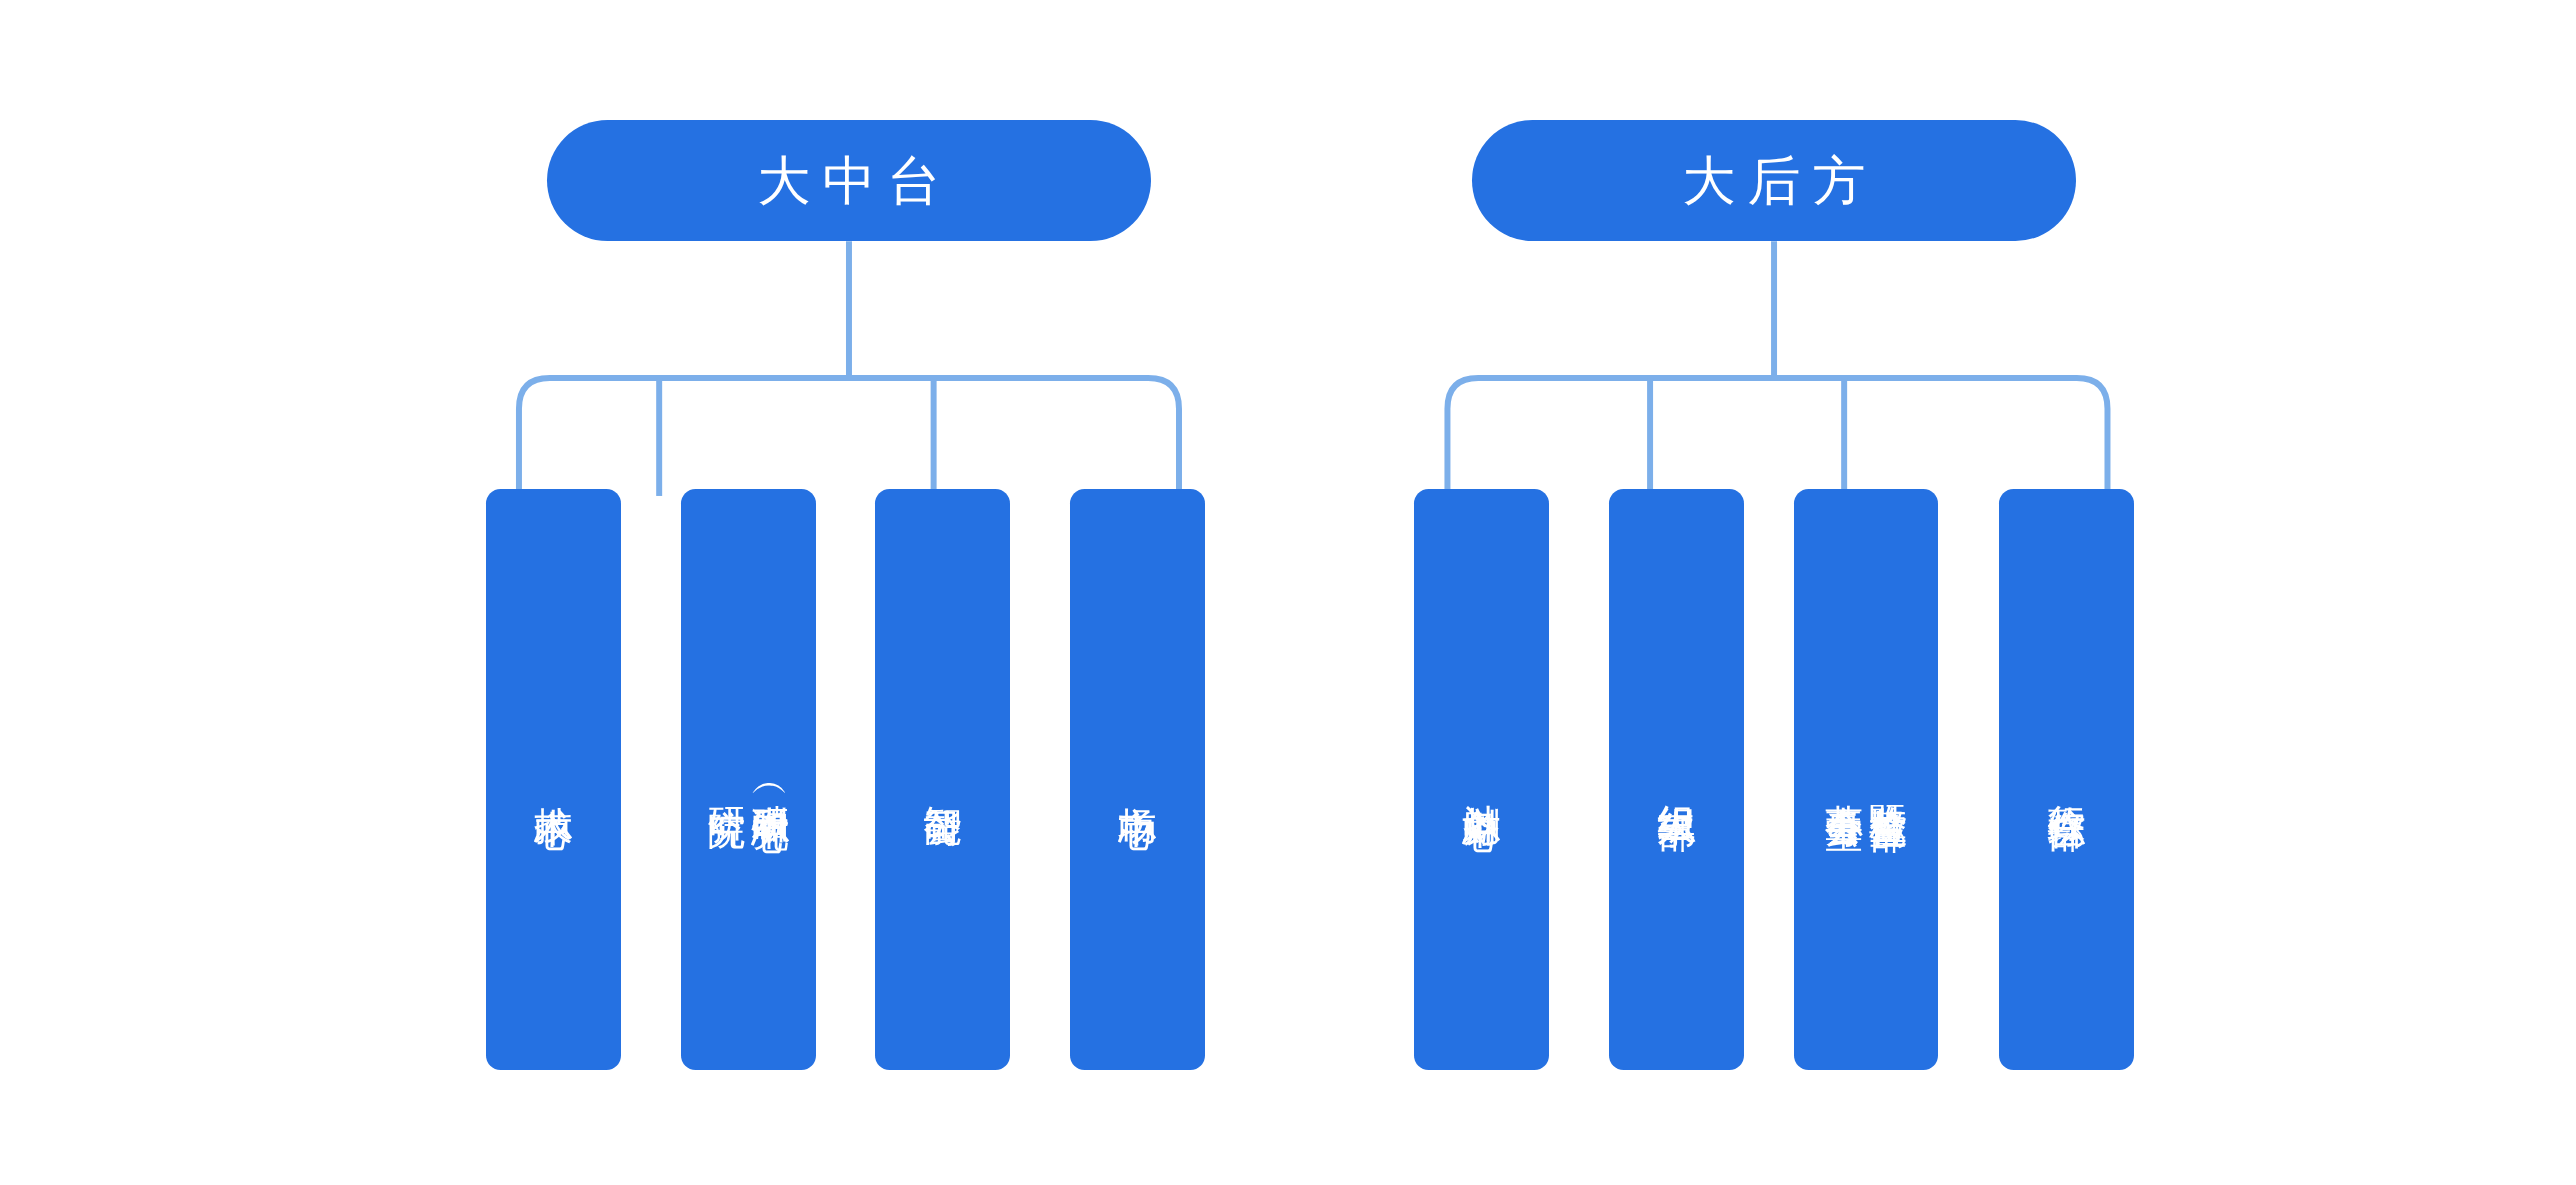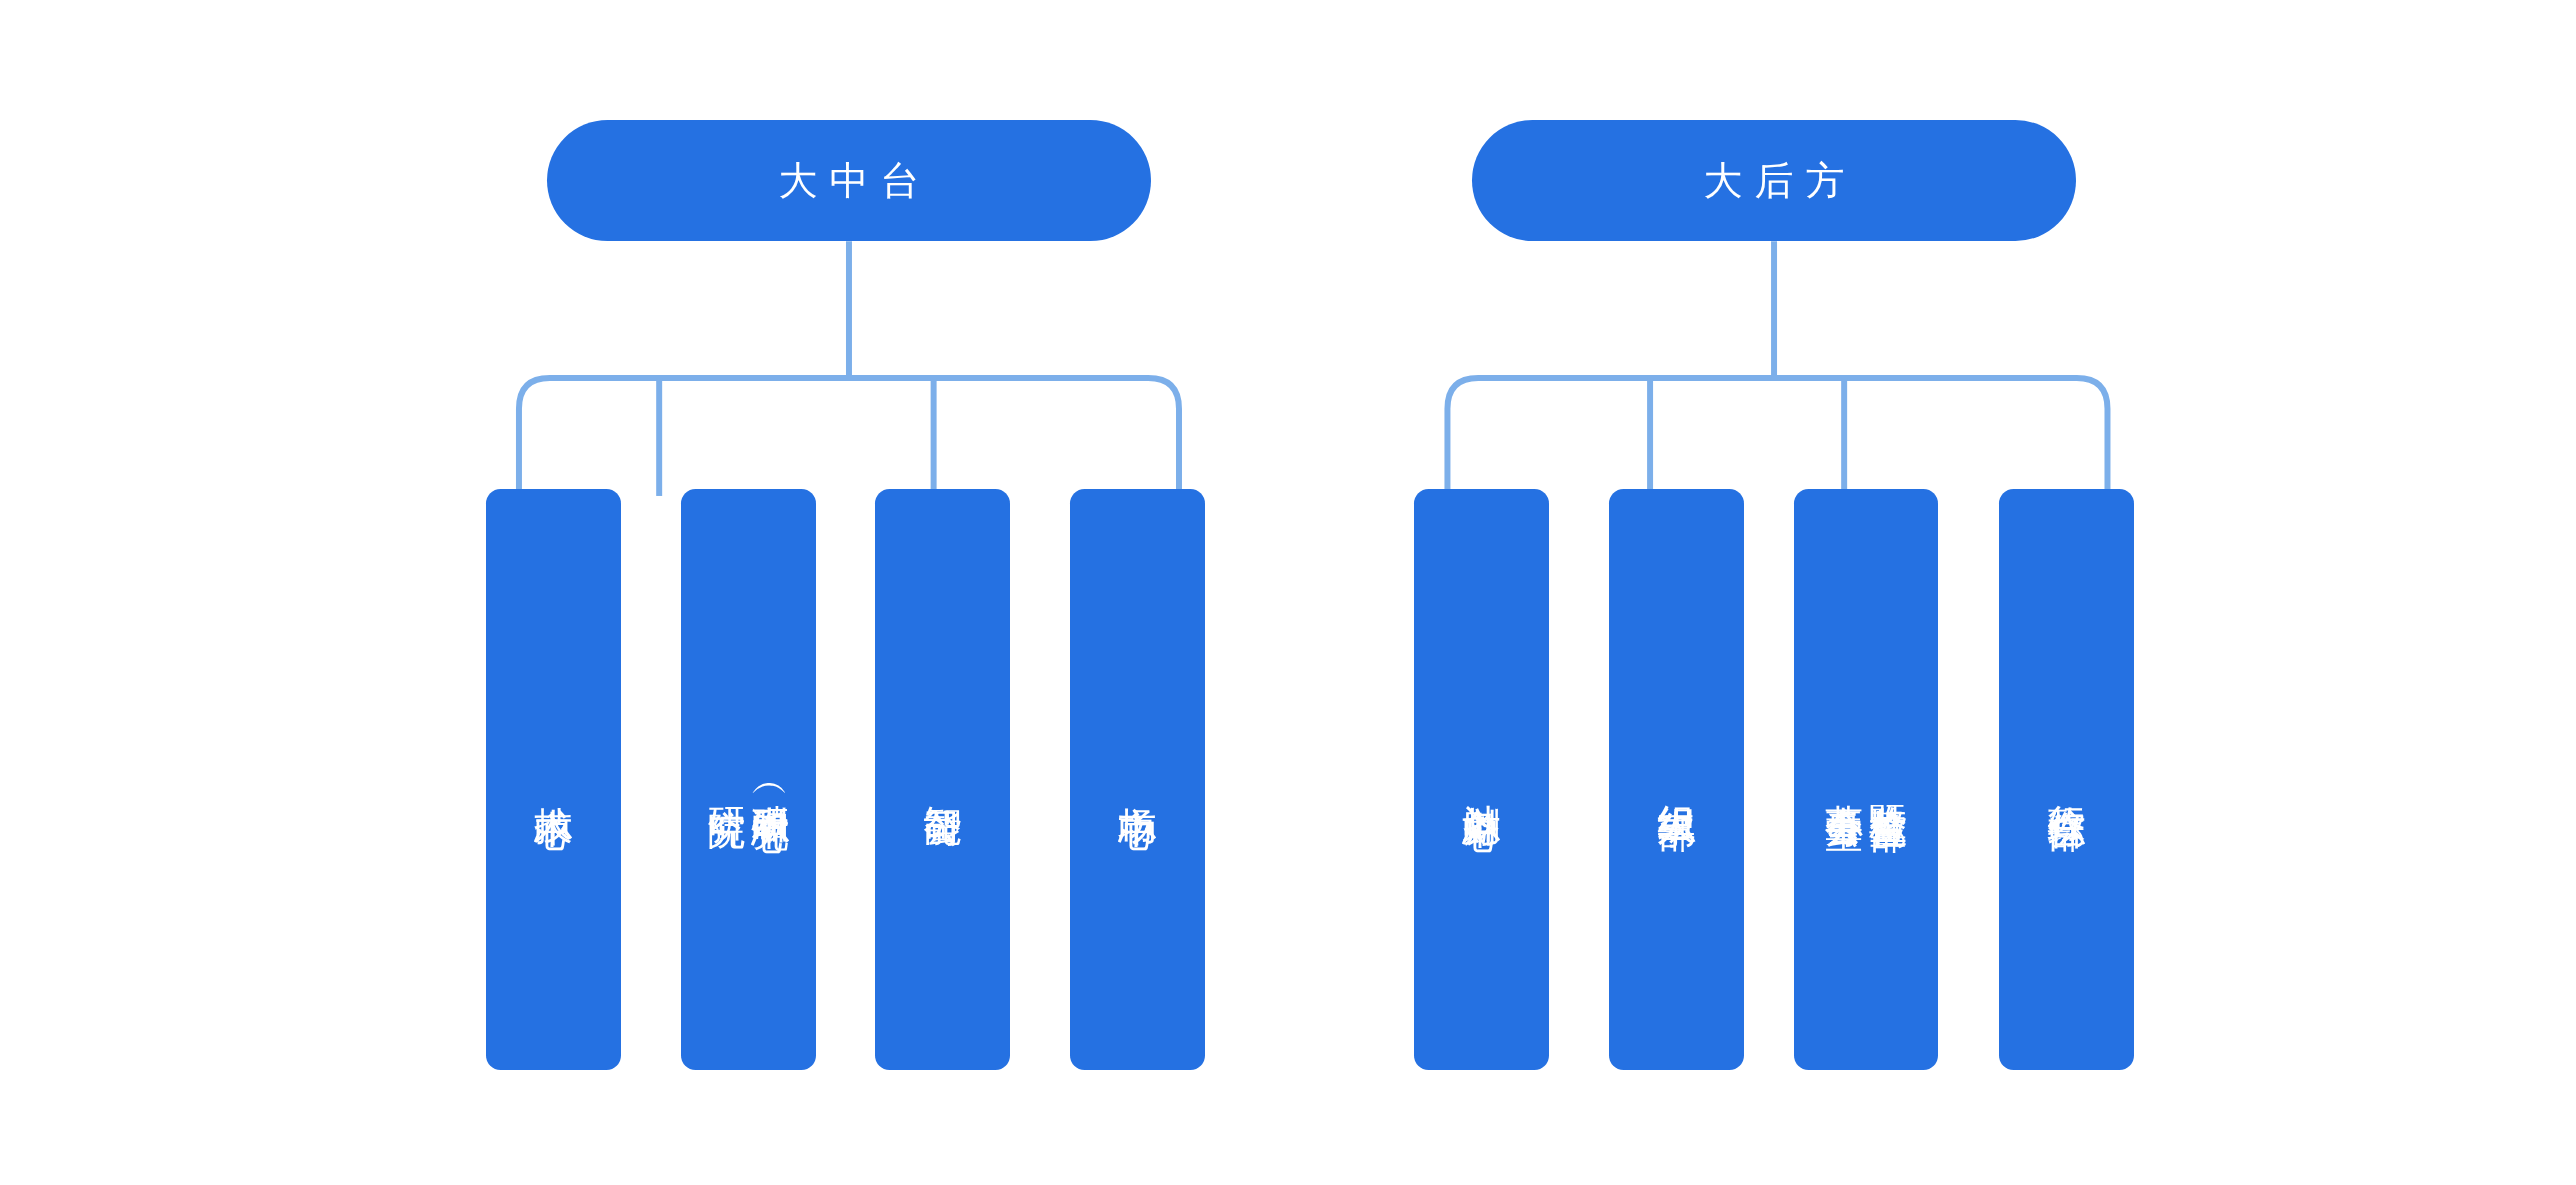--- a/index.html
+++ b/index.html
@@ -18,21 +18,21 @@
   .pill{
     position:absolute;
     height:121px;
     border-radius:61px;
     background:var(--brand);
     display:flex;align-items:center;justify-content:center;
     box-sizing:border-box;
   }
   .pill-label{
     color:#ffffff;
-    font-size:39px;
+    font-size:53px;
     letter-spacing:12px;
     text-indent:12px;
     font-weight:400;
     line-height:1;
     white-space:nowrap;
   }
 
   
   .connector{position:absolute;left:0;top:0;overflow:visible;pointer-events:none;}
 

